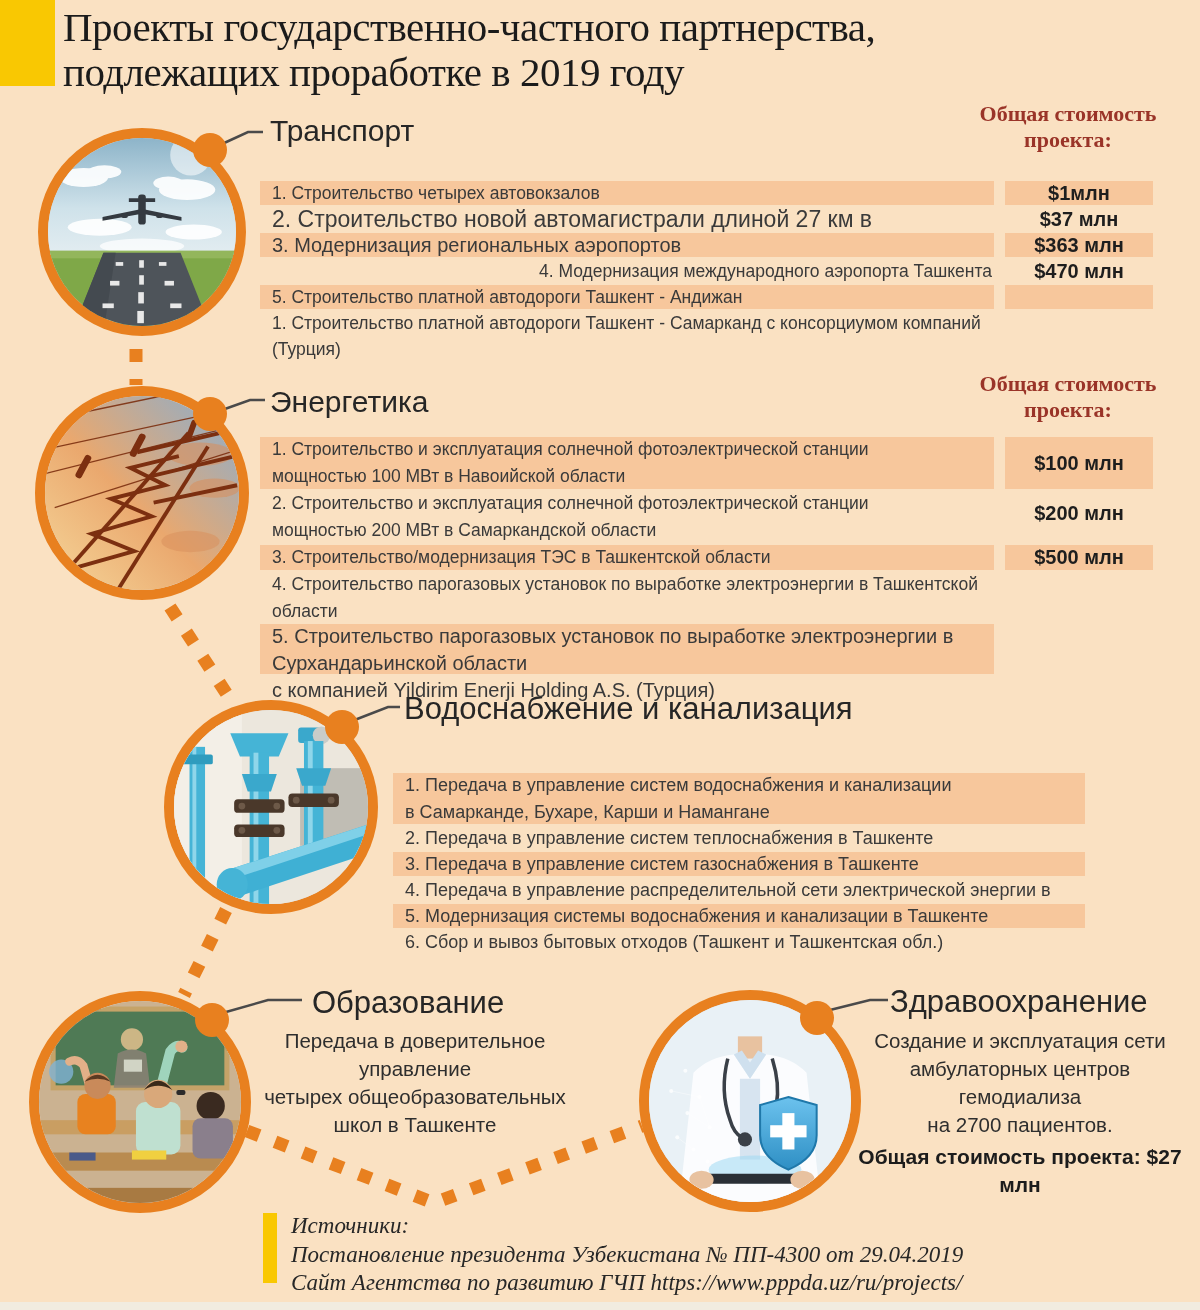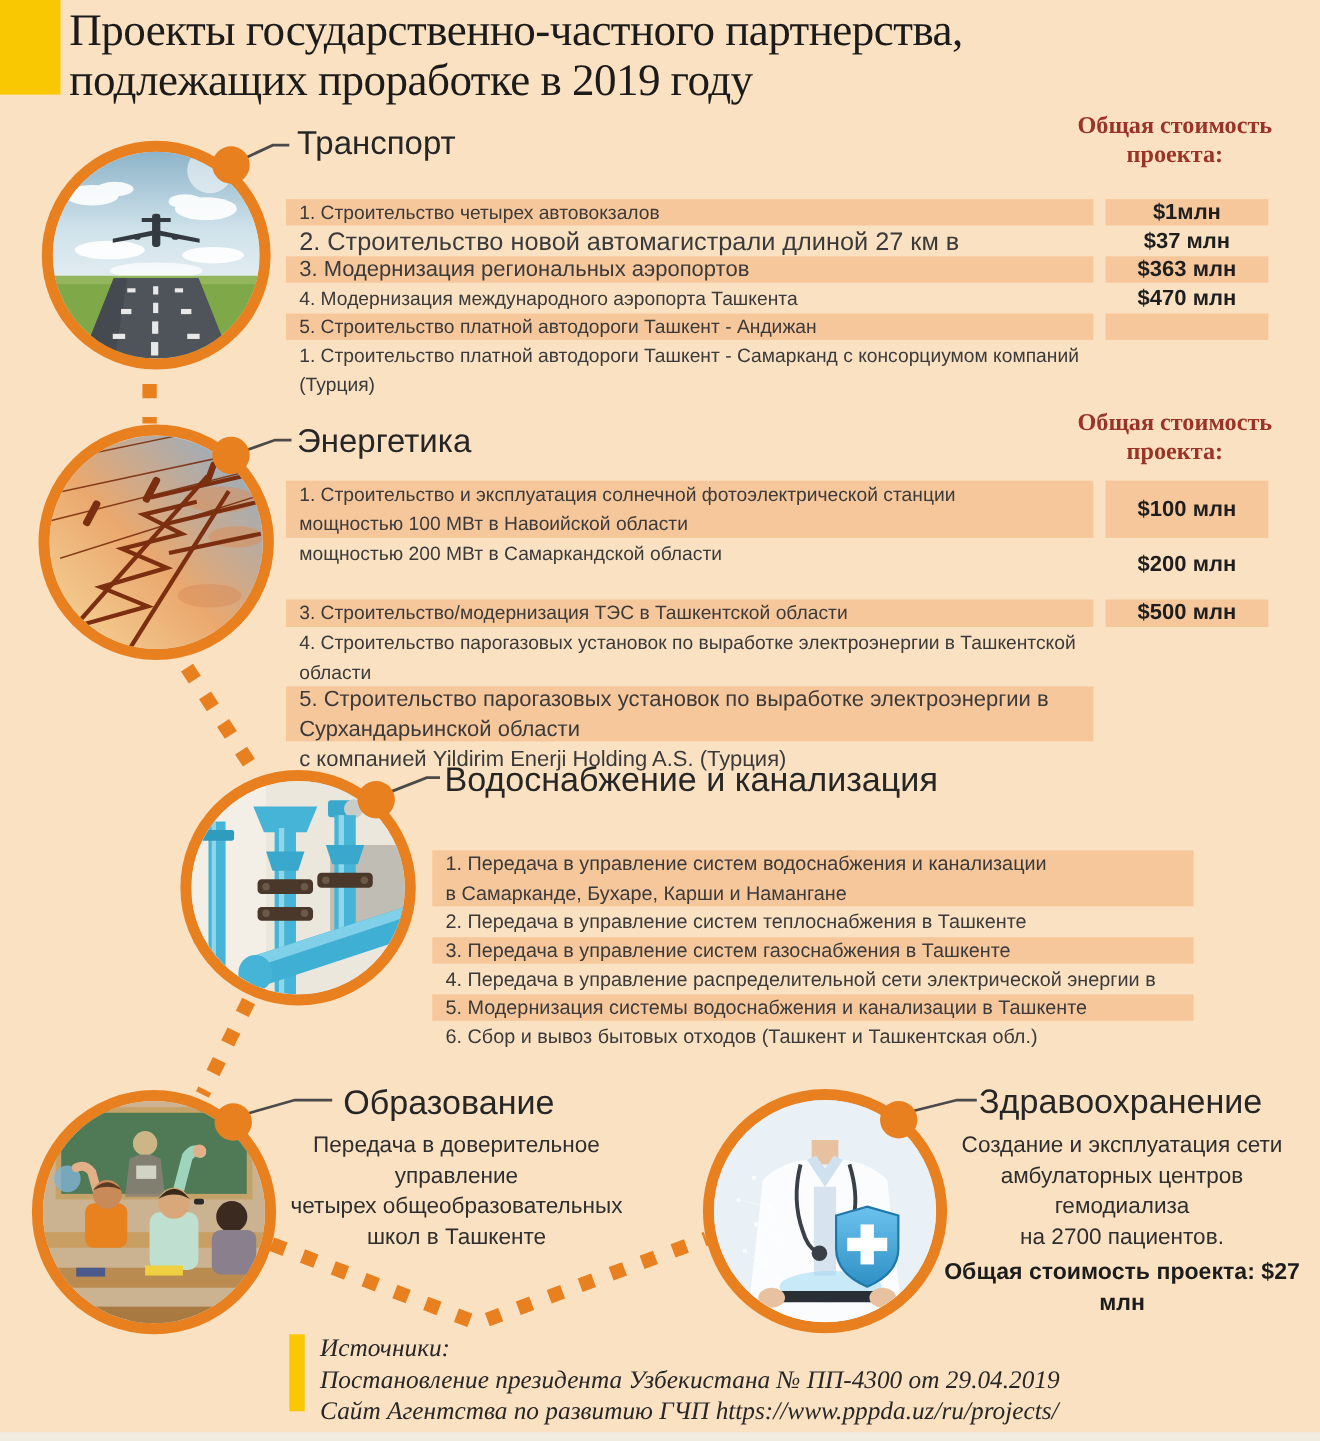--- a/index.html
+++ b/index.html
@@ -317,21 +317,21 @@
         <div class="costcell" style="left: 745px; top: 1px; width: 148px; height: 24px;">$37 млн</div>
       </div>
       <div class="trow" style="left: 260px; top: 232px; width: 893px; height: 26px;">
         <div class="rowbar" style="left: 0px; top: 1px; width: 734px; height: 24px;"></div>
         <div class="rowtext" style="left: 12px; top: 0px; width: 720px; line-height: 26px; font-size: 20px;">
           <div>3. Модернизация региональных аэропортов</div>
         </div>
         <div class="costcell shaded" style="left: 745px; top: 1px; width: 148px; height: 24px;">$363 млн</div>
       </div>
       <div class="trow" style="left: 260px; top: 258px; width: 893px; height: 26px;">
-        <div class="rowtext" style="left: 12px; top: 0px; width: 720px; line-height: 26px; font-size: 17.5px;">
+        <div class="rowtext" style="left: 12px; top: 0px; width: 720px; line-height: 26px; font-size: 17.5px; text-align: right;">
           <div>4. Модернизация международного аэропорта Ташкента</div>
         </div>
         <div class="costcell" style="left: 745px; top: 1px; width: 148px; height: 24px;">$470 млн</div>
       </div>
       <div class="trow" style="left: 260px; top: 284px; width: 893px; height: 26px;">
         <div class="rowbar" style="left: 0px; top: 1px; width: 734px; height: 24px;"></div>
         <div class="rowtext" style="left: 12px; top: 0px; width: 720px; line-height: 26px; font-size: 17.5px;">
           <div>5. Строительство платной автодороги Ташкент - Андижан</div>
         </div>
         <div class="costcell shaded" style="left: 745px; top: 1px; width: 148px; height: 24px;"></div>
@@ -346,20 +346,21 @@
       <div class="trow" style="left: 260px; top: 436px; width: 893px; height: 54px;">
         <div class="rowbar" style="left: 0px; top: 1px; width: 734px; height: 52px;"></div>
         <div class="rowtext" style="left: 12px; top: 0px; width: 720px; line-height: 27px; font-size: 17.5px;">
           <div>1. Строительство и эксплуатация солнечной фотоэлектрической станции</div>
           <div>мощностью 100 МВт в Навоийской области</div>
         </div>
         <div class="costcell shaded" style="left: 745px; top: 1px; width: 148px; height: 52px;">$100 млн</div>
       </div>
       <div class="trow" style="left: 260px; top: 490px; width: 893px; height: 54px;">
         <div class="rowtext" style="left: 12px; top: 0px; width: 720px; line-height: 27px; font-size: 17.5px;">
+          <div>2. Строительство и эксплуатация солнечной фотоэлектрической станции</div>
           <div>мощностью 200 МВт в Самаркандской области</div>
         </div>
         <div class="costcell" style="left: 745px; top: 1px; width: 148px; height: 44px;">$200 млн</div>
       </div>
       <div class="trow" style="left: 260px; top: 544px; width: 893px; height: 27px;">
         <div class="rowbar" style="left: 0px; top: 1px; width: 734px; height: 25px;"></div>
         <div class="rowtext" style="left: 12px; top: 0px; width: 720px; line-height: 27px; font-size: 17.5px;">
           <div>3. Строительство/модернизация ТЭС в Ташкентской области</div>
         </div>
         <div class="costcell shaded" style="left: 745px; top: 1px; width: 148px; height: 25px;">$500 млн</div>

